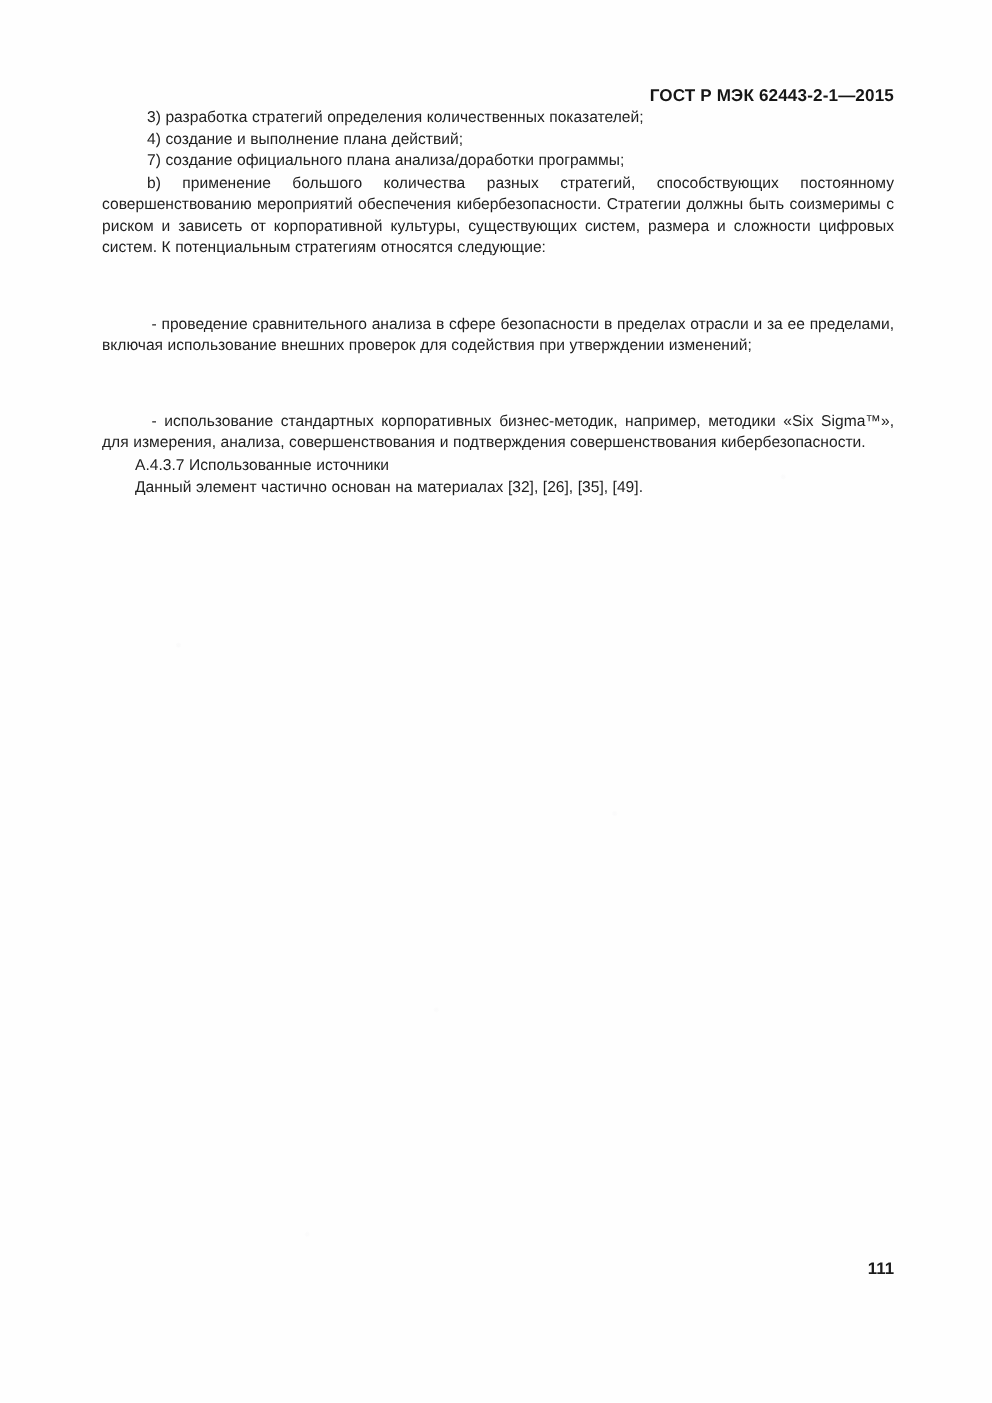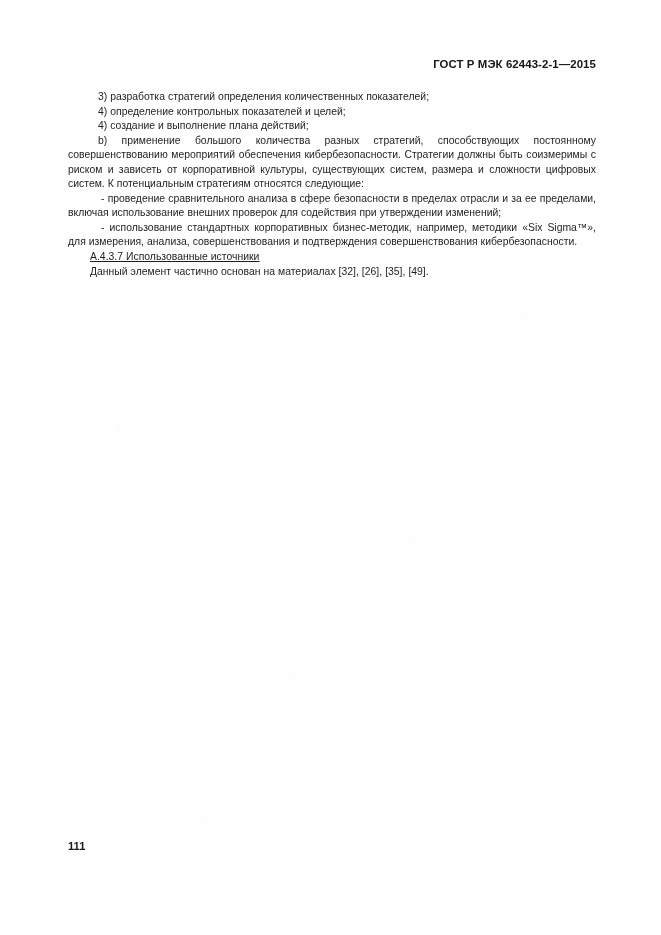--- a/index.html
+++ b/index.html
@@ -47,74 +47,75 @@
     font-size: 11.4px;
     font-weight: bold;
     letter-spacing: 0.1px;
     color: #161616;
     white-space: nowrap;
   }
 
   
   .text-column {
     position: absolute;
-    top: 90px;
+    top: 72px;
     left: 68px;
     width: 528px;
   }
 
   .para {
     font-size: 10.4px;
     line-height: 14.55px;
     color: #1e1e1e;
     text-align: justify;
     text-justify: inter-word;
     margin: 0;
     letter-spacing: 0.01px;
     word-spacing: 0.1px;
   }
 
   
   .indent-num   { text-indent: 30px; }   
-  .indent-dash  { text-indent: 33px; }   
-  .indent-head  { text-indent: 22px; text-decoration: underline; }   
+  .indent-dash  { text-indent: 33px; margin-top: 36px; }   
+  .indent-head  { text-indent: 22px; }   
   .indent-plain { text-indent: 22px; }   
 
   
   .para.last { text-align: left; }
 
   
   .page-number {
     position: absolute;
     top: 840px;
     left: 68px;
     width: 528px;
+    text-align: right;
     font-size: 11.2px;
     font-weight: bold;
     color: #1b1b1b;
   }
 </style>
 </head>
 <body>
 
 <div class="page">
 
   <div class="scan-noise"></div>
 
   <div class="page-header">ГОСТ Р МЭК 62443-2-1—2015</div>
 
   <div class="text-column">
 
     <p class="para indent-num last">3) разработка стратегий определения количественных показателей;</p>
 
-    <p class="para indent-num last">4) определение контрольных показателей и целей;</p>
 
 
     <p class="para indent-num last">4) создание и выполнение плана действий;</p>
 
+    <p class="para indent-num last">7) создание официального плана анализа/доработки программы;</p>
 
     <p class="para indent-num">b) применение большого количества разных стратегий, способствующих постоянному совершенствованию мероприятий обеспечения кибербезопасности. Стратегии должны быть соизмеримы с риском и зависеть от корпоративной культуры, существующих систем, размера и сложности цифровых систем. К потенциальным стратегиям относятся следующие:</p>
 
     <p class="para indent-dash">- проведение сравнительного анализа в сфере безопасности в пределах отрасли и за ее пределами, включая использование внешних проверок для содействия при утверждении изменений;</p>
 
 
     <p class="para indent-dash">- использование стандартных корпоративных бизнес-методик, например, методики «Six Sigma™», для измерения, анализа, совершенствования и подтверждения совершенствования кибербезопасности.</p>
 
     <p class="para indent-head last">А.4.3.7 Использованные источники</p>
 

